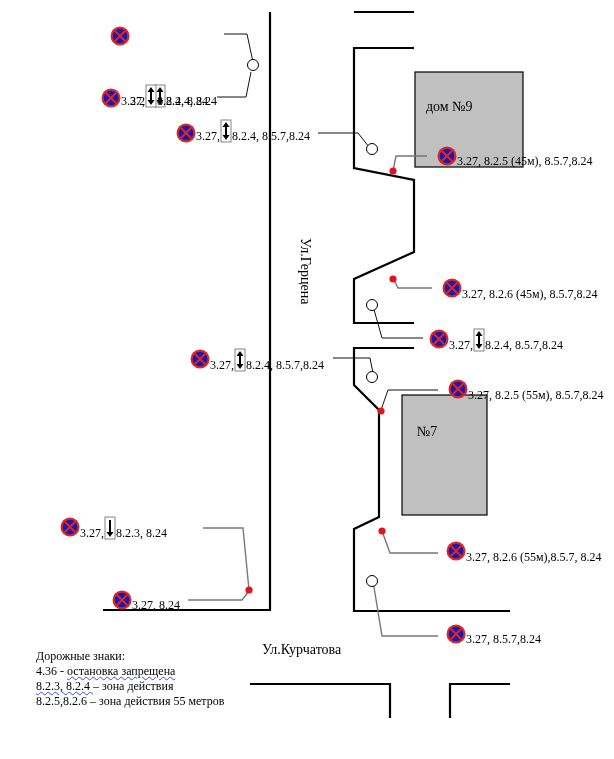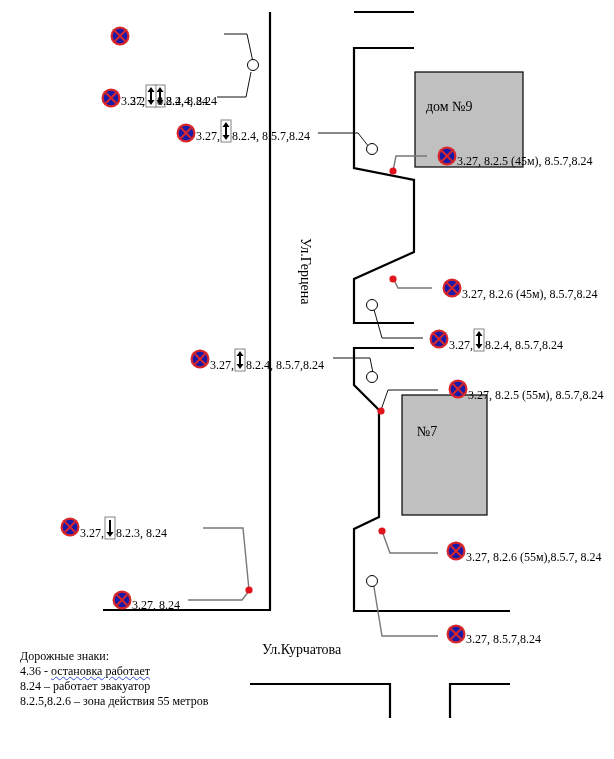--- a/index.html
+++ b/index.html
@@ -5,21 +5,21 @@
   html, body { margin: 0; padding: 0; background: #ffffff; }
   body { width: 614px; height: 759px; position: relative; overflow: hidden;
          font-family: "Liberation Serif", "DejaVu Serif", serif; color: #000; }
   svg#map { position: absolute; left: 0; top: 0; }
   .lbl { font-family: "Liberation Serif", "DejaVu Serif", serif; font-size: 12px; fill: #000; }
   .big { font-family: "Liberation Serif", "DejaVu Serif", serif; font-size: 14px; fill: #000; }
   .road { stroke: #000; stroke-width: 2.2; fill: none; }
   .leader-dark { stroke: #111; stroke-width: 1; fill: none; }
   .leader-gray { stroke: #777; stroke-width: 1.4; fill: none; }
   .building { fill: #c0c0c0; stroke: #000; stroke-width: 1.2; }
-  .legend { position: absolute; left: 20px; top: 649px; font-size: 12px; line-height: 15px;
+  .legend { position: absolute; left: 36px; top: 649px; font-size: 12px; line-height: 15px;
             font-family: "Liberation Serif", "DejaVu Serif", serif; }
   .legend div { white-space: nowrap; }
   .squig { text-decoration: underline wavy #3b4fd8; text-decoration-thickness: 1px; }
 </style>
 </head>
 <body>
 
 <svg id="map" width="614" height="759" viewBox="0 0 614 759">
   <defs>
     <g id="no-stop-sign">
@@ -149,16 +149,16 @@
       </g>
       <g>
         <use href="#no-stop-sign" x="456" y="634"></use>
         <text class="lbl" x="466" y="643">3.27, 8.5.7,8.24</text>
       </g>
     </g>
 </svg>
 
 <div class="legend">
   <div>Дорожные знаки:</div>
-  <div><span>4.36 - </span><span class="squig">остановка  работает</span></div>
-  <div><span>8.24 – </span><span> работает эвакуатор</span></div>
+  <div><span>4.36 - </span><span class="squig">остановка  запрещена</span></div>
+  <div><span class="squig">8.2.3, 8.2.4 </span><span> – зона действия</span></div>
   <div><span>8.2.5,8.2.6 – </span><span>зона действия 55 метров</span></div>
 </div>
 
 </body></html>

